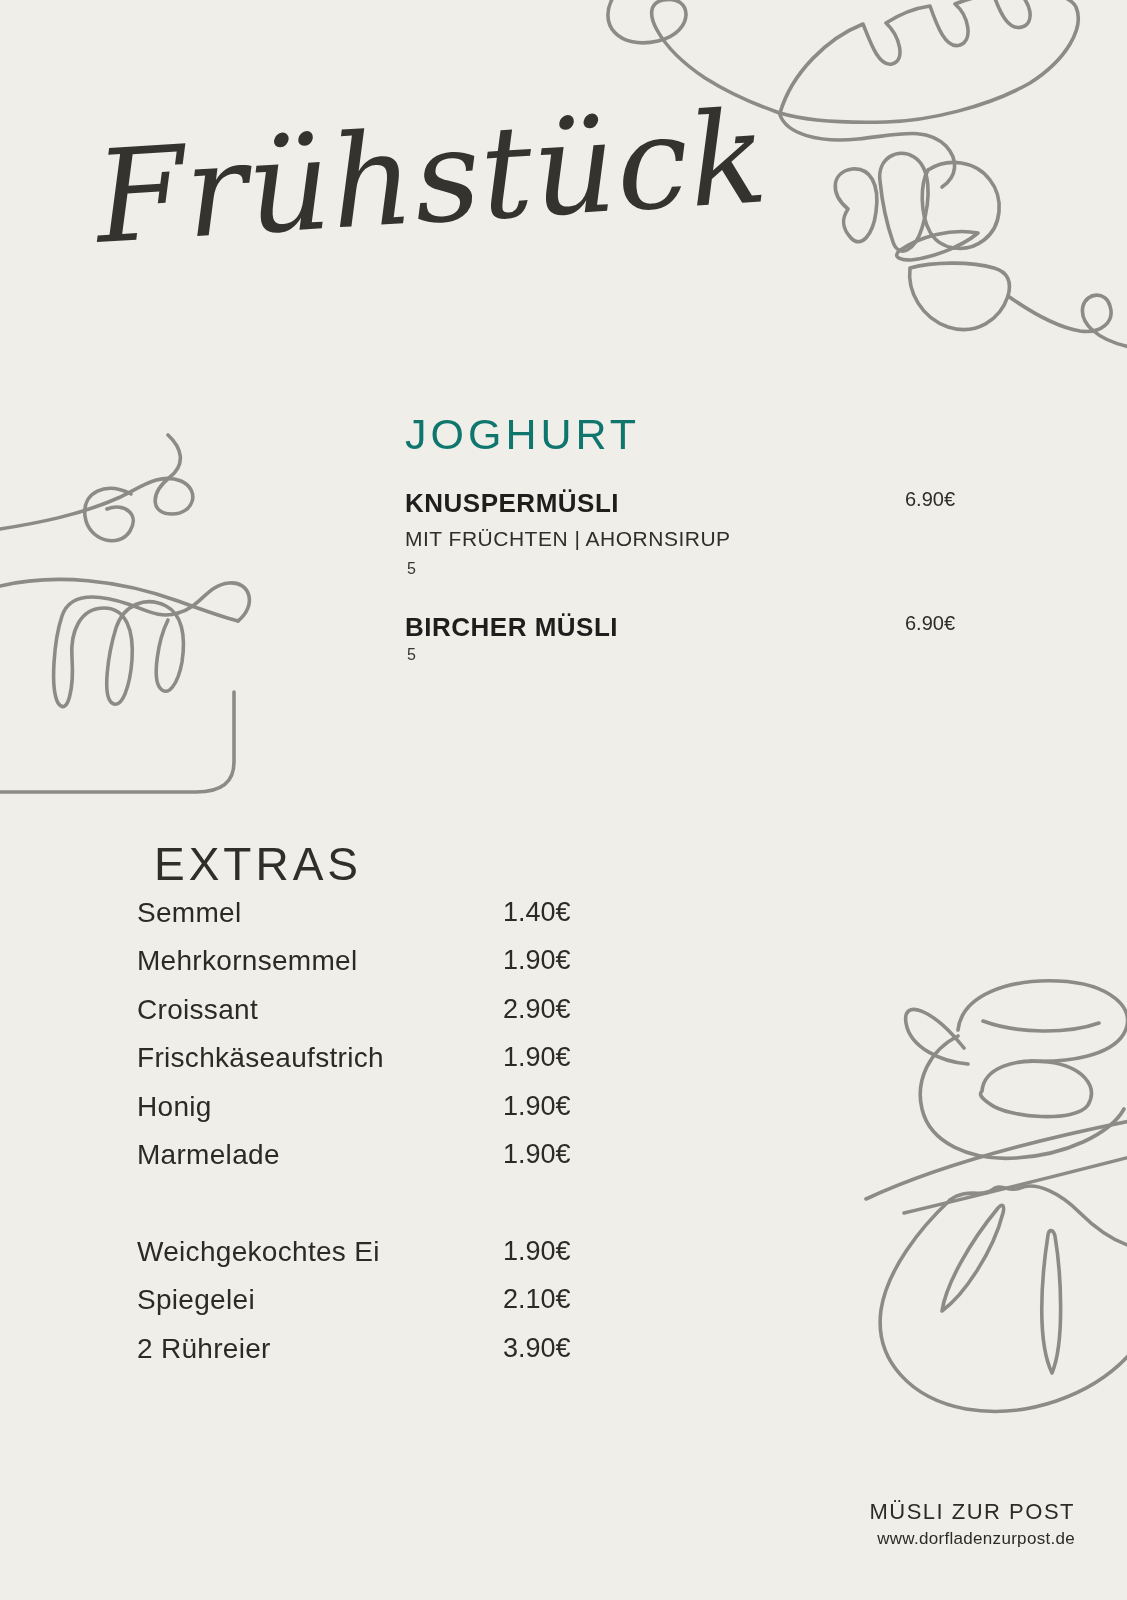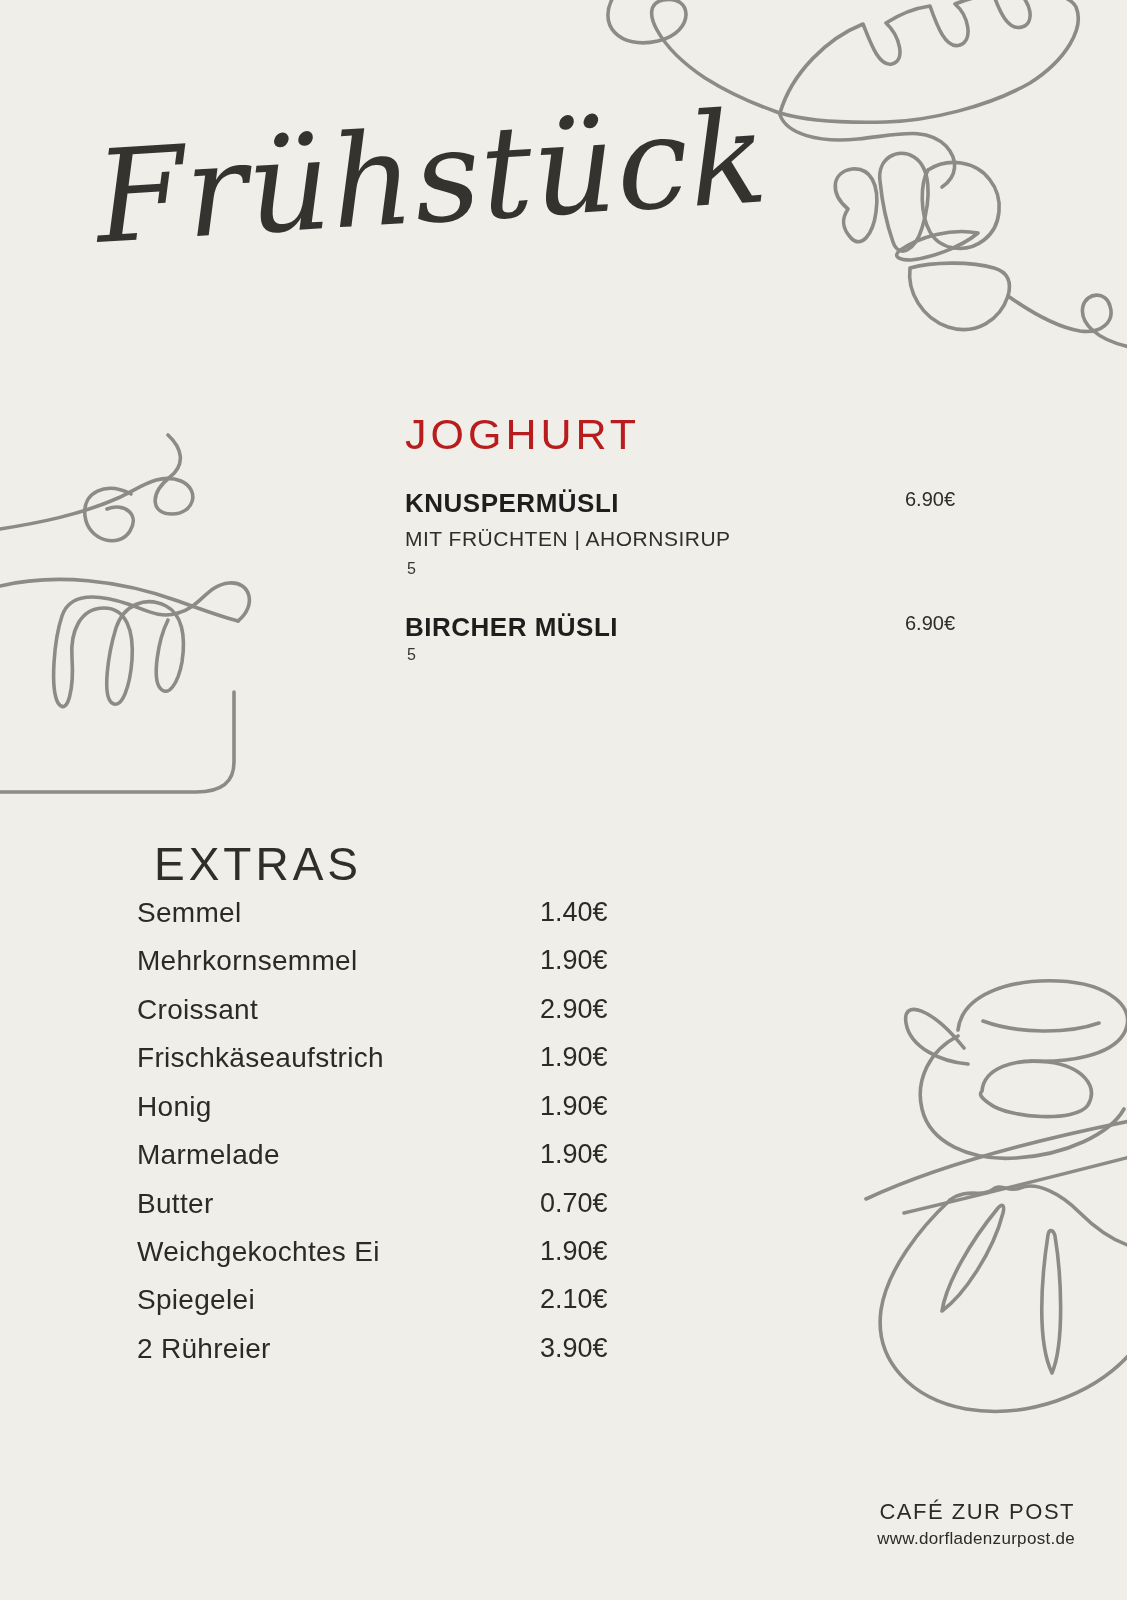--- a/index.html
+++ b/index.html
@@ -24,21 +24,21 @@
     transform:rotate(-3.5deg);
     transform-origin:left center;
     letter-spacing:1px;
     white-space:nowrap;
   }
 
   
   .sec-joghurt{position:absolute;left:405px;top:410px;width:575px;height:280px;}
   .sec-joghurt .heading{
     position:absolute;left:0;top:0;margin:0;
-    font-size:43px;font-weight:400;letter-spacing:4px;color:#b91c1c;
+    font-size:43px;font-weight:400;letter-spacing:4px;color:#0f766e;
   }
   .j-item-name{
     position:absolute;left:0;
     font-size:26px;font-weight:700;letter-spacing:.5px;color:#1f1e1c;
     white-space:nowrap;
   }
   .j-price{
     position:absolute;left:500px;
     font-size:20px;font-weight:400;color:#2e2d2a;white-space:nowrap;
   }
@@ -59,21 +59,21 @@
     font-size:46px;font-weight:400;letter-spacing:4px;color:#2f2e2b;
   }
   .x-row{position:absolute;left:0;width:470px;height:40px;}
   .x-name{
     position:absolute;left:0;top:0;
     font-size:28px;font-weight:400;letter-spacing:.3px;color:#2b2a27;
     white-space:nowrap;
   }
   .x-price{
     position:absolute;left:366px;top:0;
-    font-size:27px;color:#2b2a27;white-space:nowrap;margin-left:37px;
+    font-size:27px;color:#2b2a27;white-space:nowrap;
   }
   .x-foot{
     position:absolute;left:1px;top:33px;
     font-size:15px;font-style:italic;color:#37352f;
   }
 
   
   .footer{position:absolute;right:52px;top:1499px;text-align:right;}
   .footer .cafe{
     font-size:22px;letter-spacing:1.5px;color:#2c2b28;margin:0;white-space:nowrap;
@@ -157,36 +157,32 @@
       <span class="x-price">1.90€</span>
     </div>
     <div class="x-row" style="top:271px;">
       <span class="x-name">Honig</span>
       <span class="x-price">1.90€</span>
     </div>
     <div class="x-row" style="top:319px;">
       <span class="x-name">Marmelade</span>
       <span class="x-price">1.90€</span>
     </div>
-    <div class="x-row" style="top:368px;">
-      <span class="x-name">Butter</span>
-      <span class="x-price">0.70€</span>
-    </div>
     <div class="x-row" style="top:416px;">
       <span class="x-name">Weichgekochtes Ei</span>
       <span class="x-price">1.90€</span>
     </div>
     <div class="x-row" style="top:464px;">
       <span class="x-name">Spiegelei</span>
       <span class="x-price">2.10€</span>
     </div>
     <div class="x-row" style="top:513px;">
       <span class="x-name">2 Rühreier</span>
       <span class="x-price">3.90€</span>
     </div>
   </section>
 
   <footer class="footer">
-    <p class="cafe">CAFÉ ZUR POST</p>
+    <p class="cafe">MÜSLI ZUR POST</p>
     <p class="site">www.dorfladenzurpost.de</p>
   </footer>
 
 </div>
 
 </body></html>

